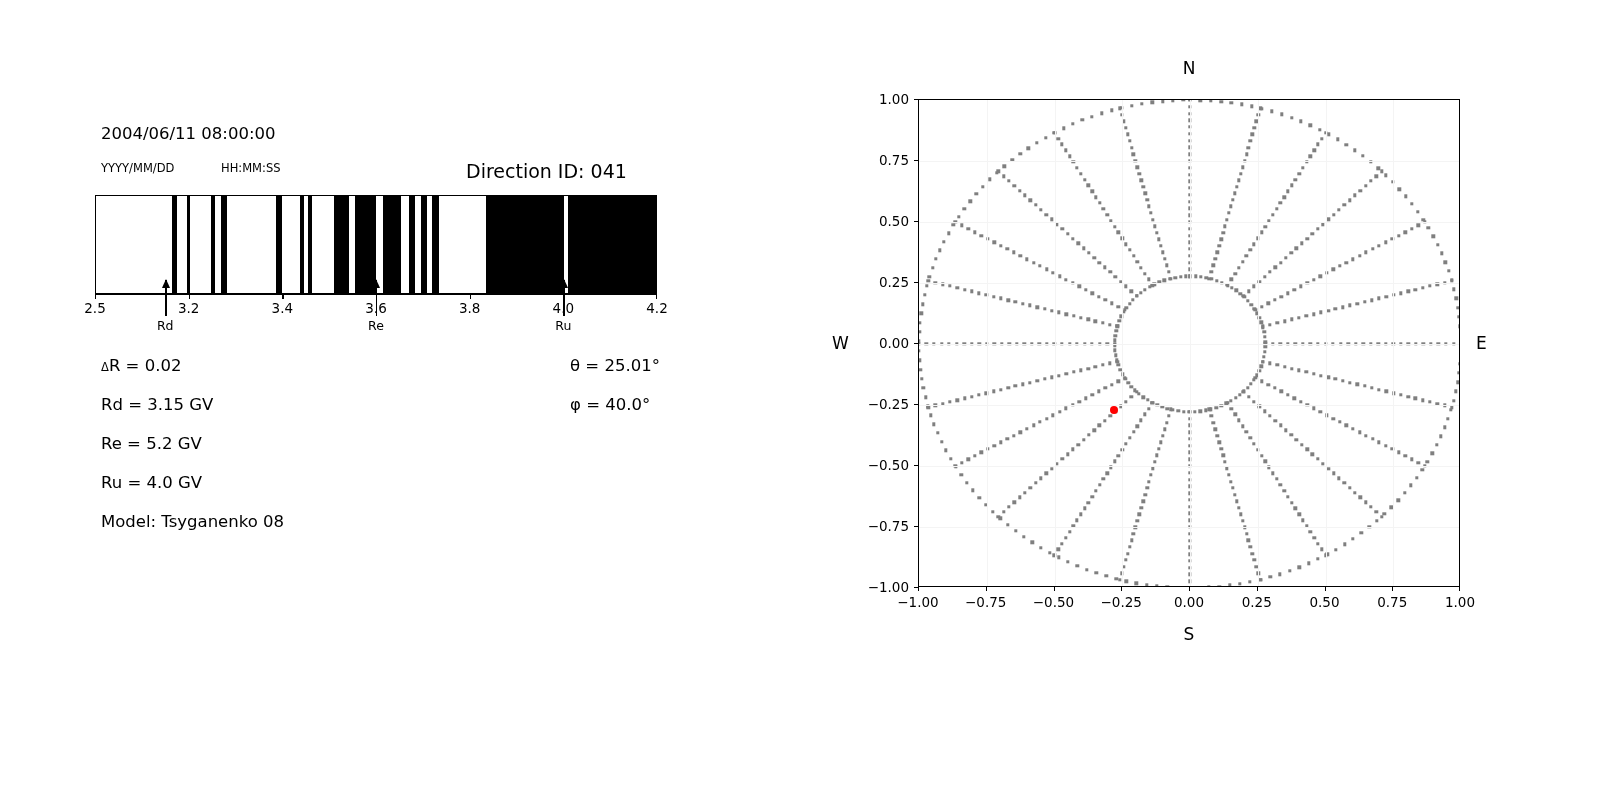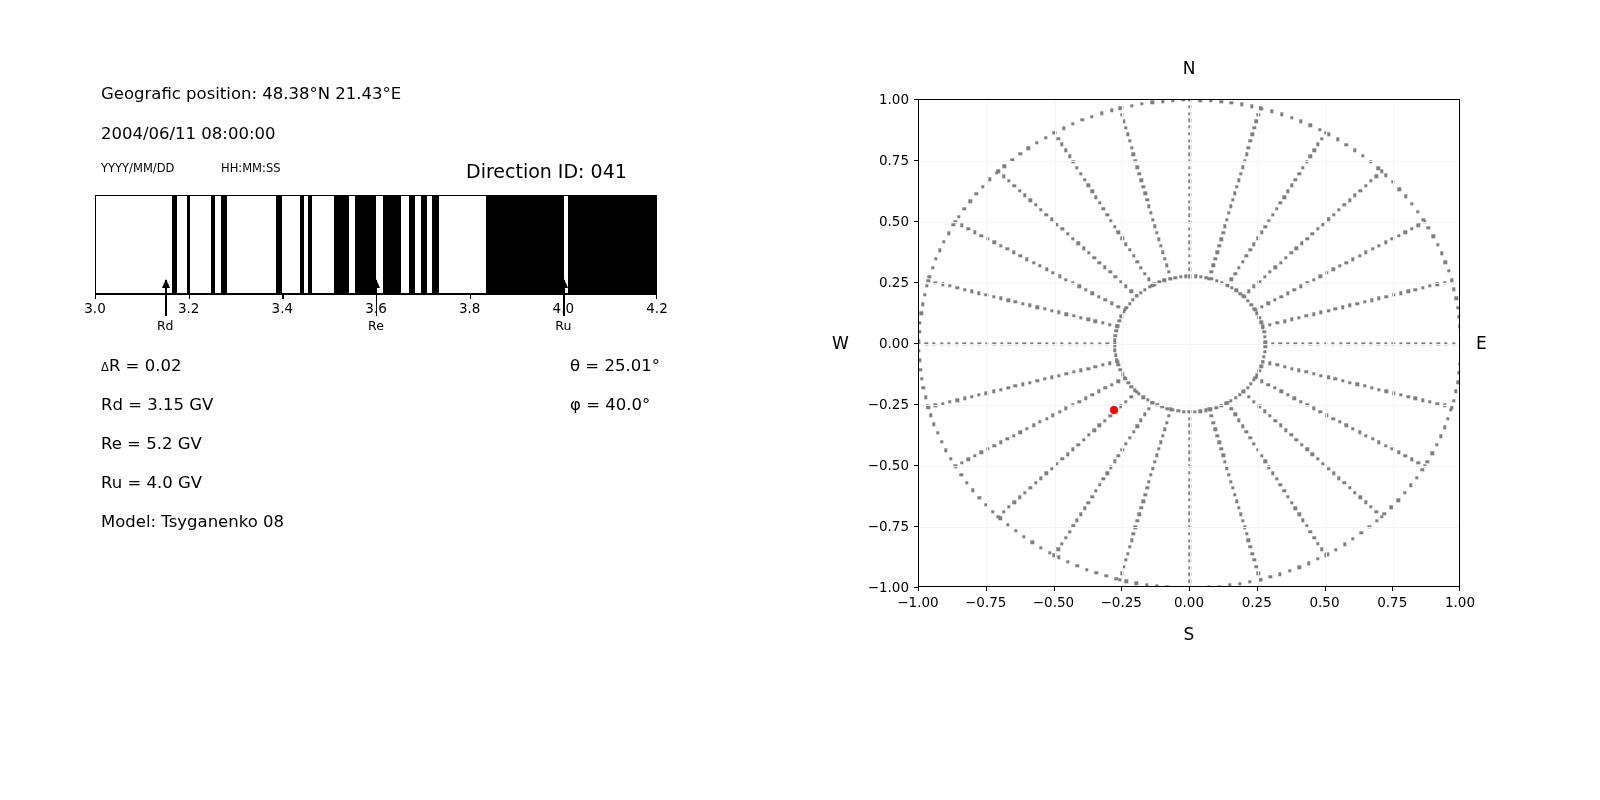--- a/index.html
+++ b/index.html
@@ -162,21 +162,20 @@
     font-size: 10.5px;
   }
 </style>
 </head>
 <body>
 
 <div class="root">
 
   <div id="left-panel">
 
-    <div class="txt" id="geo-position">Geografic position: 48.38°N 21.43°E</div>
 
     <div class="txt" id="datetime">2004/06/11 08:00:00</div>
 
     <div class="txt" id="fmt-date">YYYY/MM/DD</div>
 
     <div class="txt" id="fmt-time">HH:MM:SS</div>
 
     <div class="txt" id="direction-id">Direction ID: 041</div>
 
     <div id="spectrum-box">
@@ -193,21 +192,21 @@
         <div class="band" style="left: 313.315px; width: 6.08833px;"></div>
         <div class="band" style="left: 325.492px; width: 5.15167px;"></div>
         <div class="band" style="left: 336.263px; width: 7.025px;"></div>
         <div class="band" style="left: 389.653px; width: 78.2117px;"></div>
         <div class="band" style="left: 471.612px; width: 90.3883px;"></div>
       </div>
 
     <div id="spectrum-axis">
       <div class="axis-line"></div>
     <div class="tick" style="left: 0px;"></div>
-        <div class="ticklabel" style="left: 0px;">3.0</div>
+        <div class="ticklabel" style="left: 0px;">2.5</div>
         <div class="tick" style="left: 93.6667px;"></div>
         <div class="ticklabel" style="left: 93.6667px;">3.2</div>
         <div class="tick" style="left: 187.333px;"></div>
         <div class="ticklabel" style="left: 187.333px;">3.4</div>
         <div class="tick" style="left: 281px;"></div>
         <div class="ticklabel" style="left: 281px;">3.6</div>
         <div class="tick" style="left: 374.667px;"></div>
         <div class="ticklabel" style="left: 374.667px;">3.8</div>
         <div class="tick" style="left: 468.333px;"></div>
         <div class="ticklabel" style="left: 468.333px;">4.0</div>

